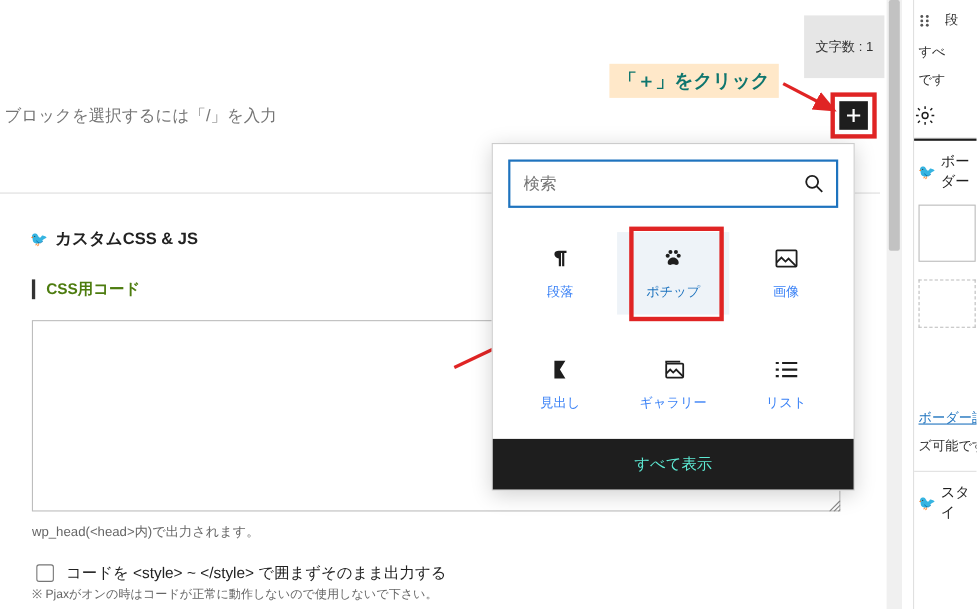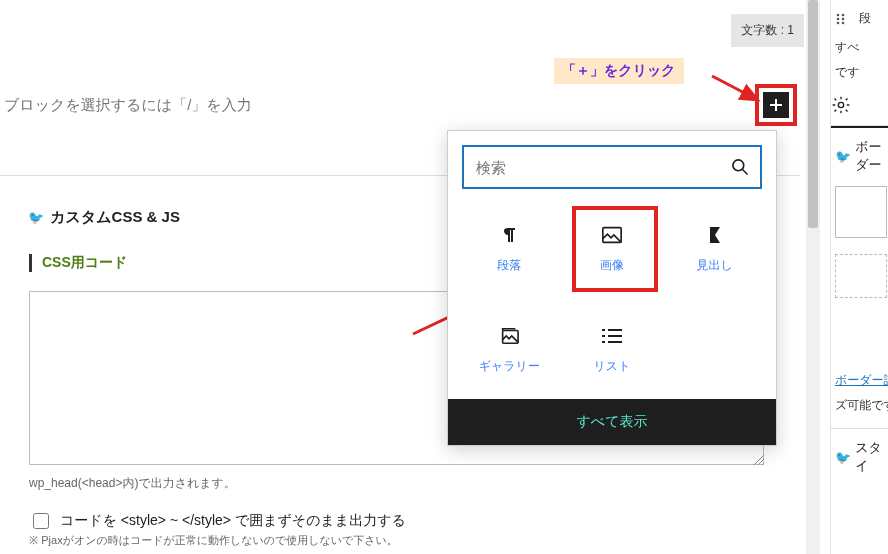--- a/index.html
+++ b/index.html
@@ -3,25 +3,25 @@
 <meta charset="utf-8">
 <style>
   * { box-sizing: border-box; }
   html, body { margin: 0; padding: 0; font-family: -apple-system, BlinkMacSystemFont, "Segoe UI", "Hiragino Kaku Gothic ProN", "Meiryo", sans-serif; font-size: 13px; color: #1e1e1e; }
   .stage { position: relative; width: 888px; height: 554px; background: #fff; overflow: hidden; }
 
   .main-col { position: absolute; left: 0; top: 0; width: 830px; height: 554px; }
   .scrollbar { position: absolute; left: 806px; top: 0; width: 14px; height: 554px; background: #f0f0f0; }
   .scrollbar .thumb { position: absolute; left: 2px; top: 0; width: 10px; height: 228px; background: #c2c2c2; border-radius: 2px; }
 
-  .char-count { position: absolute; right: 26px; top: 14px; background: #e6e6e6; padding: 8px 10px; font-size: 12px; color: #333; }
+  .char-count { position: absolute; right: 26px; top: 14px; background: #e6e6e6; padding: 20px 10px; font-size: 12px; color: #333; }
 
   .placeholder-line { position: absolute; left: 4px; top: 96px; color: #757575; font-size: 15px; }
 
-  .callout { position: absolute; background: #ffe8c9; color: #6d28d9; font-weight: 700; padding: 4px 8px; font-size: 14px; }
+  .callout { position: absolute; background: #ffe8c9; color: #0f766e; font-weight: 700; padding: 4px 8px; font-size: 17px; }
   .callout.a1 { left: 554px; top: 58px; }
   .callout.a2 { left: 186px; top: 322px; }
 
   
   .arrow { position: absolute; pointer-events: none; }
 
   
   .plus-wrap { position: absolute; left: 755px; top: 84px; width: 42px; height: 42px; border: 4px solid #e02424; display:flex; align-items:center; justify-content:center; }
   .plus-btn { width: 26px; height: 26px; background: #1e1e1e; display:flex; align-items:center; justify-content:center; color:#fff; }
   .plus-btn svg { stroke:#fff; }
@@ -152,20 +152,32 @@
         </div>
       </div>
       <div class="ins-grid">
         <div class="ins-cell">
           <div class="icon">
               <svg width="20" height="20" viewBox="0 0 20 20">
                 <path d="M9 3h7v2h-2v12h-2V5h-1v12h-2V10c-2.2 0-4-1.8-4-4s1.8-3 4-3z" fill="#1e1e1e"></path>
               </svg>
             </div>
           <div class="lbl">段落</div>
+        </div>
+        <div class="ins-cell selected">
+          <div class="icon">
+              <svg width="20" height="20" viewBox="0 0 24 24" fill="#1e1e1e">
+                <circle cx="6" cy="9" r="2.2"></circle>
+                <circle cx="18" cy="9" r="2.2"></circle>
+                <circle cx="9" cy="5" r="2.2"></circle>
+                <circle cx="15" cy="5" r="2.2"></circle>
+                <path d="M12 11c-3.5 0-6 3-6 5.5 0 1.5 1.2 2.5 2.8 2.5 1.2 0 1.8-.6 3.2-.6s2 .6 3.2.6c1.6 0 2.8-1 2.8-2.5C18 14 15.5 11 12 11z"></path>
+              </svg>
+            </div>
+          <div class="lbl">ポチップ</div>
         </div>
         <div class="ins-cell">
           <div class="icon">
               <svg width="22" height="20" viewBox="0 0 24 20" fill="none" stroke="#1e1e1e" stroke-width="1.8">
                 <rect x="2" y="2" width="20" height="16" rx="1"></rect>
                 <path d="M2 14l5-5 4 4 3-3 8 8"></path>
               </svg>
             </div>
           <div class="lbl">画像</div>
         </div>

